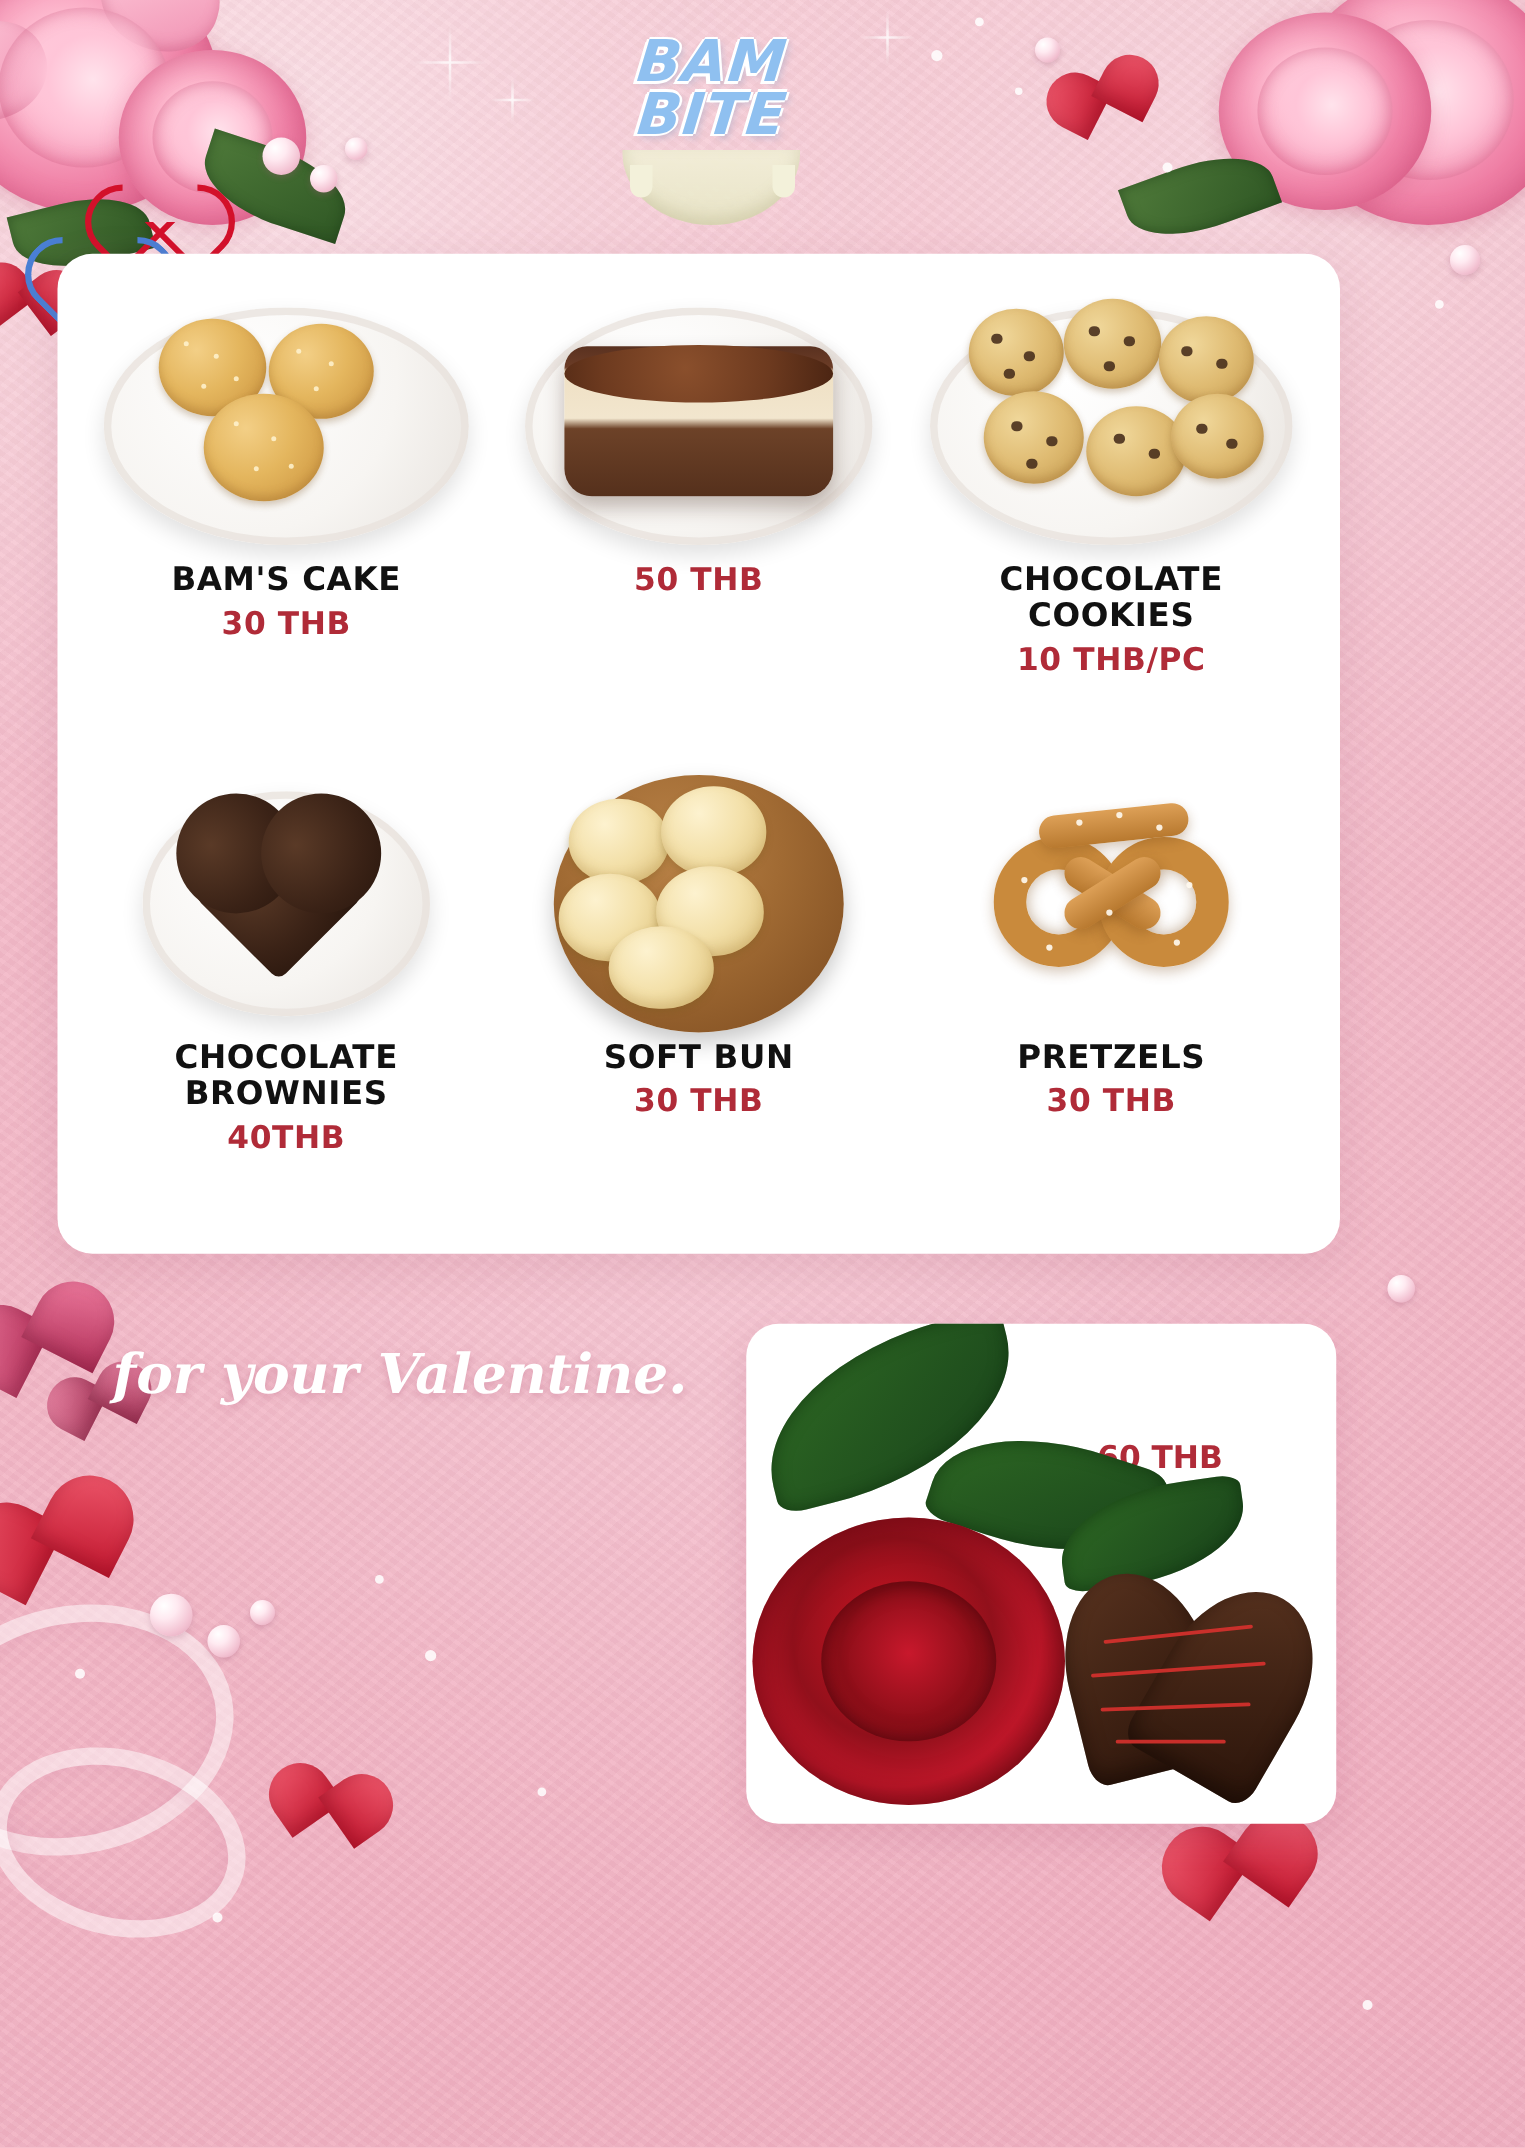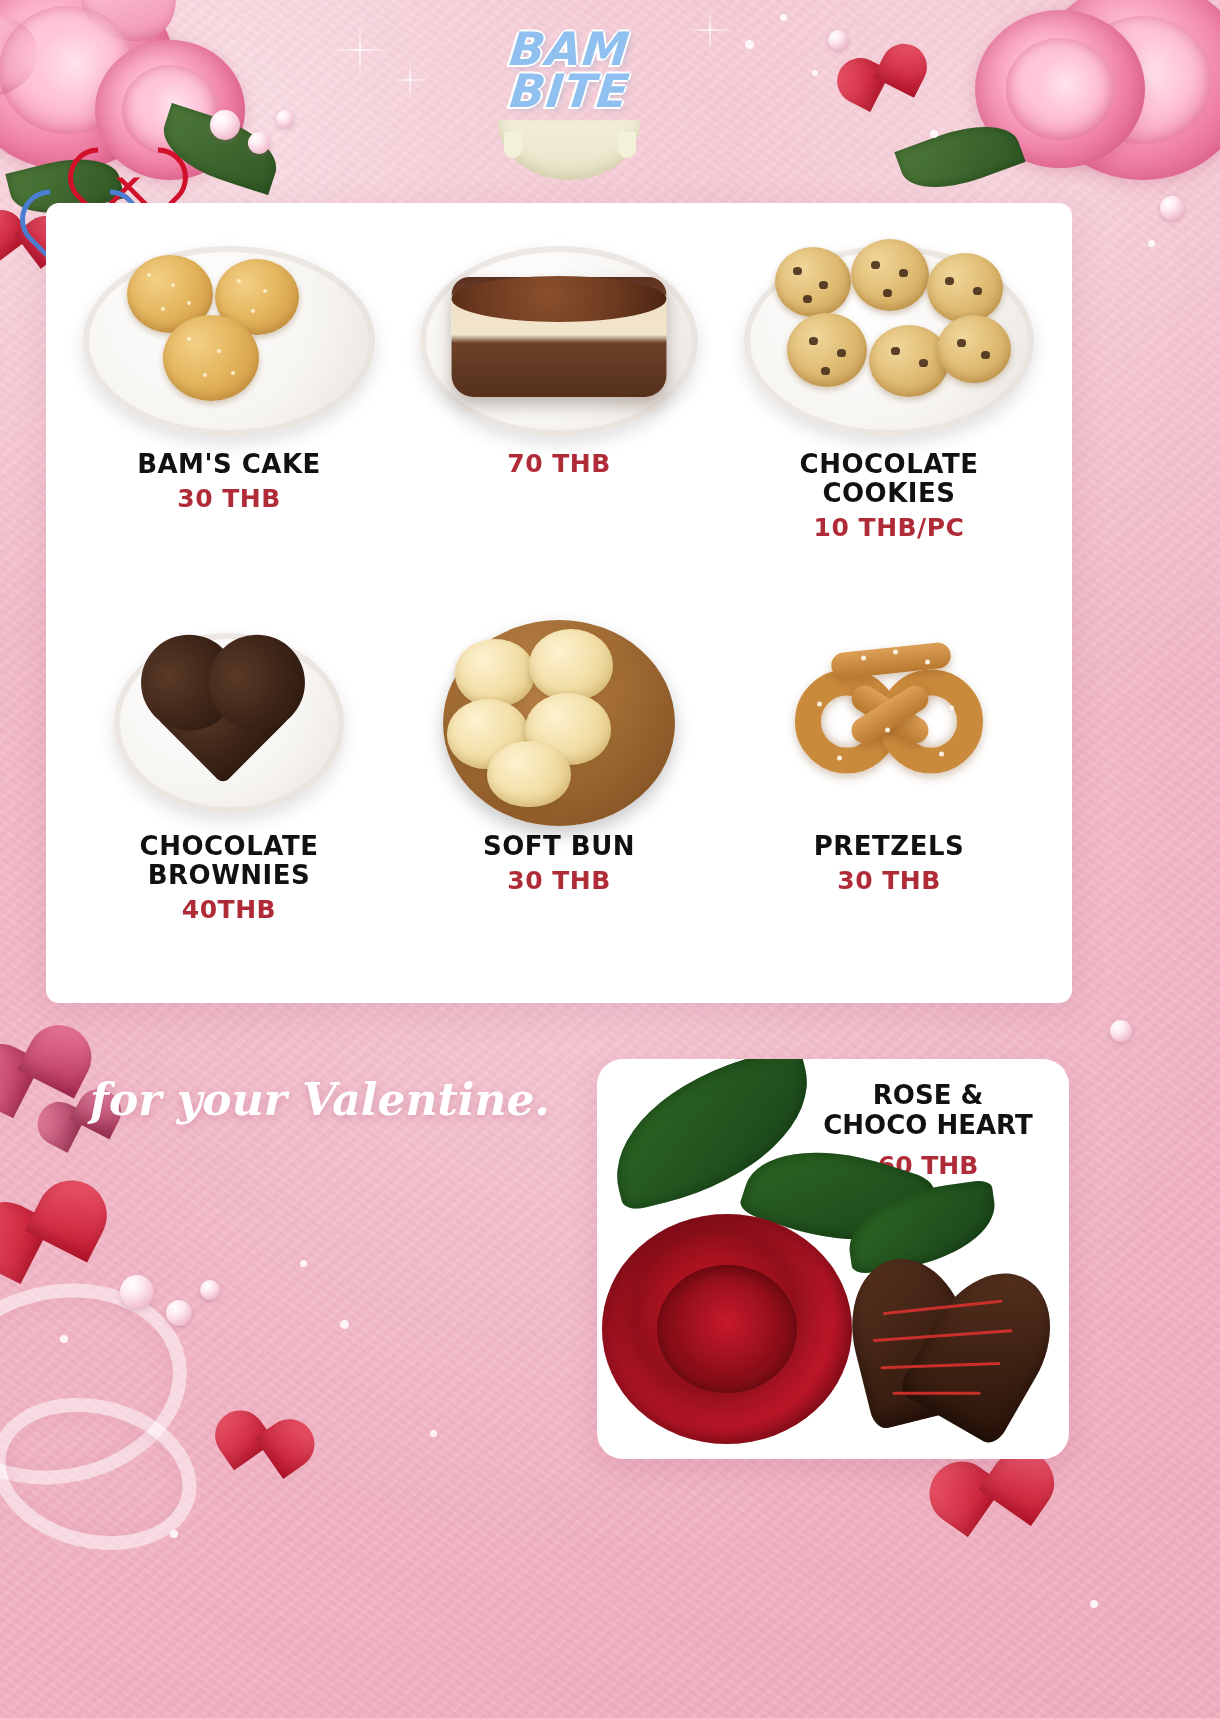--- a/index.html
+++ b/index.html
@@ -174,21 +174,21 @@
   .outline-heart span:last-child  { transform: rotate(45deg);  transform-origin: 100% 100%; border-left-color: transparent; }
 
   
   #menu-card {
     position: absolute;
     left: 46px;
     top: 203px;
     width: 1026px;
     height: 800px;
     background: #ffffff;
-    border-radius: 13px;
+    border-radius: 28px;
     box-shadow: 0 10px 34px rgba(170,80,110,.16);
   }
 
   .grid {
     position: absolute;
     inset: 0;
     display: grid;
     grid-template-columns: repeat(3, 1fr);
     grid-template-rows: 1fr 1fr;
     padding: 26px 18px 10px;
@@ -538,21 +538,21 @@
         <div class="item-name">BAM'S CAKE</div>
         <div class="item-price">30 THB</div>
       </div>
 
       <div class="item">
         <div class="item-photo">
           <div class="plate" style="width:278px;height:190px;"></div>
           <div class="pudding-body"></div>
           <div class="pudding-top" style="margin-top:-38px;"></div>
         </div>
-        <div class="item-price">70 THB</div>
+        <div class="item-price">50 THB</div>
       </div>
 
       <div class="item">
         <div class="item-photo">
           <div class="plate" style="width:290px;height:190px;"></div>
           <div class="cookie choco" style="left:36px; top:18px; width:76px; height:70px;">
             <div class="chip" style="left:18px;top:20px;"></div>
               <div class="chip" style="left:44px;top:34px;"></div>
               <div class="chip" style="left:28px;top:48px;"></div>
           </div>
@@ -638,24 +638,20 @@
       </div>
 
     </div>
   </div>
 
   <div id="quote">
     <span class="l2">for your Valentine.</span>
   </div>
 
   <div id="rose-card">
-    <div class="rc-name">
-      <div>ROSE &amp;</div>
-      <div>CHOCO HEART</div>
-    </div>
     <div class="rc-price">60 THB</div>
 
     <div class="rose-leaf" style="left:10px; top:10px; width:210px; height:120px; border-radius:80% 10% 80% 10%; transform:rotate(-14deg);"></div>
     <div class="rose-leaf" style="left:150px; top:92px; width:180px; height:90px; border-radius:70% 12% 70% 12%; transform:rotate(18deg);"></div>
     <div class="rose-leaf" style="left:250px; top:130px; width:150px; height:76px; border-radius:70% 12% 70% 12%; transform:rotate(-8deg);"></div>
     <div class="red-rose"></div>
 
     <div class="choco-heart">
       <div class="hl"></div>
       <div class="hr"></div>

